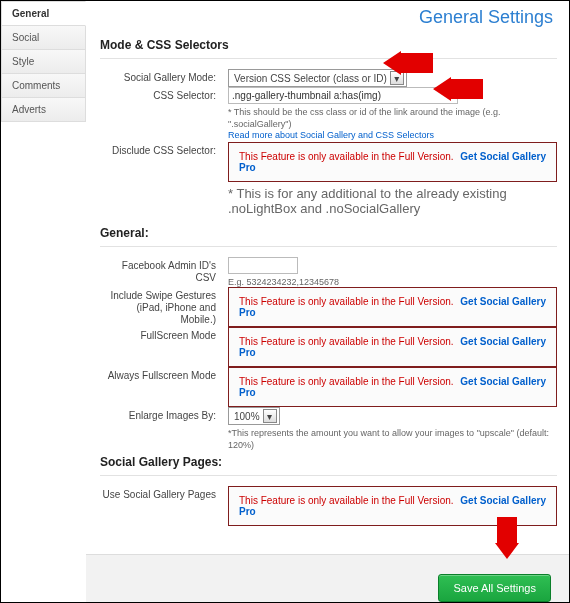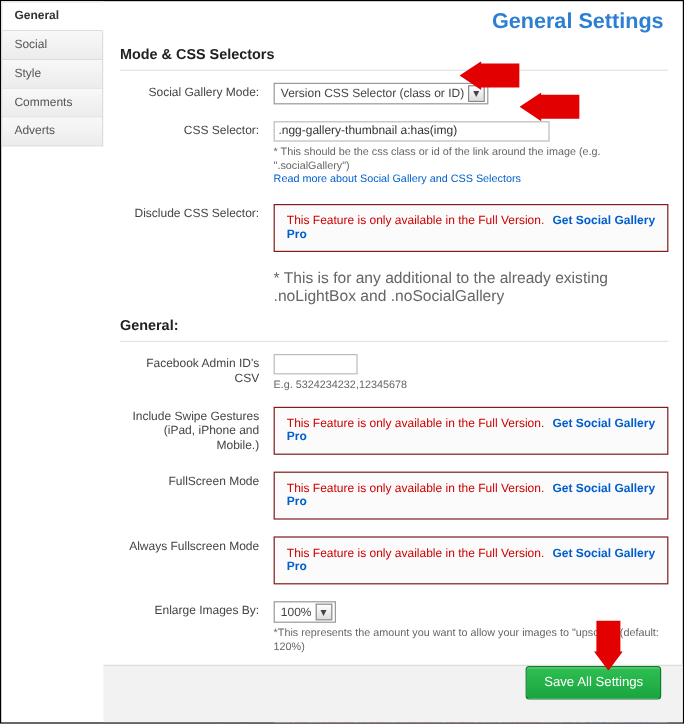--- a/index.html
+++ b/index.html
@@ -3,39 +3,39 @@
 <meta charset="utf-8">
 <style>
 *{box-sizing:border-box;margin:0;padding:0}
 body{font-family:Arial,Helvetica,sans-serif;font-size:11px;color:#333;background:#fff;width:570px;height:603px;border:1px solid #000;overflow:hidden;position:relative}
 .wrap{display:flex;height:100%}
 .sidebar{width:85px;flex-shrink:0}
 .sidebar-item{display:block;text-align:left;padding:6px 10px;font-size:10px;color:#555;border:1px solid #ddd;border-top:none;background:linear-gradient(#f8f8f8,#ececec);cursor:pointer}
 .sidebar-item:first-child{border-top:1px solid #ddd}
 .sidebar-item.active{background:#fff;border-right:1px solid #fff;color:#333;font-weight:bold}
 .main{flex:1;padding:0 12px 0 14px;overflow:hidden;position:relative}
-.page-title{color:#2c7fd1;font-size:18px;font-weight:bold;text-align:right;padding:6px 4px 6px 0}
+.page-title{color:#2c7fd1;font-size:18px;font-weight:normal;text-align:right;padding:6px 4px 6px 0}
 .section-title{color:#222;font-size:12px;font-weight:bold;margin:4px 0 6px}
 hr.sep{border:none;border-top:1px solid #e2e2e2;margin:4px 0 10px}
-.row{display:flex;align-items:flex-start;margin-bottom:14px}
+.row{display:flex;align-items:flex-start;margin-bottom:0}
 .label{width:128px;flex-shrink:0;text-align:right;padding-right:12px;font-size:10px;color:#444;line-height:1.2;padding-top:3px}
 .field{flex:1;font-size:10px;color:#444}
 select,input.txt{font-size:10px;padding:2px 3px;border:1px solid #bbb;background:#fff;color:#333}
 .sel-drop{display:inline-flex;align-items:center;border:1px solid #999;padding:1px 2px;background:#fff}
 .sel-drop span{font-size:10px;padding:0 3px}
 .sel-btn{width:14px;height:14px;border:1px solid #888;background:linear-gradient(#fff,#ddd);display:inline-flex;align-items:center;justify-content:center;font-size:8px}
 .hint{font-size:9px;color:#666;margin-top:3px;line-height:1.3}
 .note{font-size:13px;color:#666;margin:4px 0 10px 128px}
 .link{color:#005fcc;cursor:pointer}
 .red{color:#cc0000}
 .probox{border:1px solid #7f1d1d;background:#fbfbfb;padding:8px 10px;font-size:10px}
 .probox .red{margin-right:4px}
 .probox .link{font-weight:bold}
 .eg{font-size:9px;color:#666;margin-top:3px}
-.footer{position:absolute;left:0;right:0;bottom:0;height:48px;background:#f2f2f2;border-top:1px solid #ddd;display:flex;align-items:flex-start;justify-content:flex-end;padding-right:18px}
+.footer{position:absolute;left:0;right:0;bottom:0;height:48px;background:#f2f2f2;border-top:1px solid #ddd;display:flex;align-items:flex-end;justify-content:flex-end;padding-right:18px}
 .save-btn{background:linear-gradient(#2fbf53,#1aa53f);border:1px solid #0b7f2a;color:#fff;font-size:11px;padding:7px 14px;border-radius:3px;cursor:pointer;box-shadow:inset 0 1px 0 rgba(255,255,255,.3)}
 .arrow{position:absolute;pointer-events:none}
 .arrow svg{display:block}
 </style>
 </head>
 <body>
 
 <div class="wrap">
 
   <div class="sidebar">

